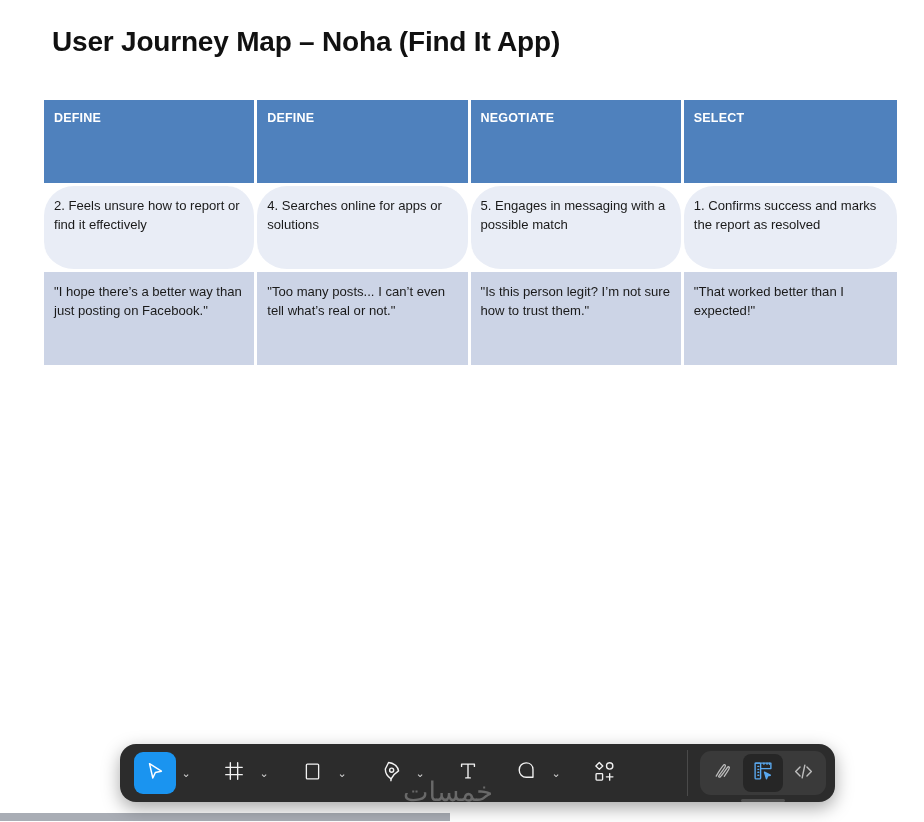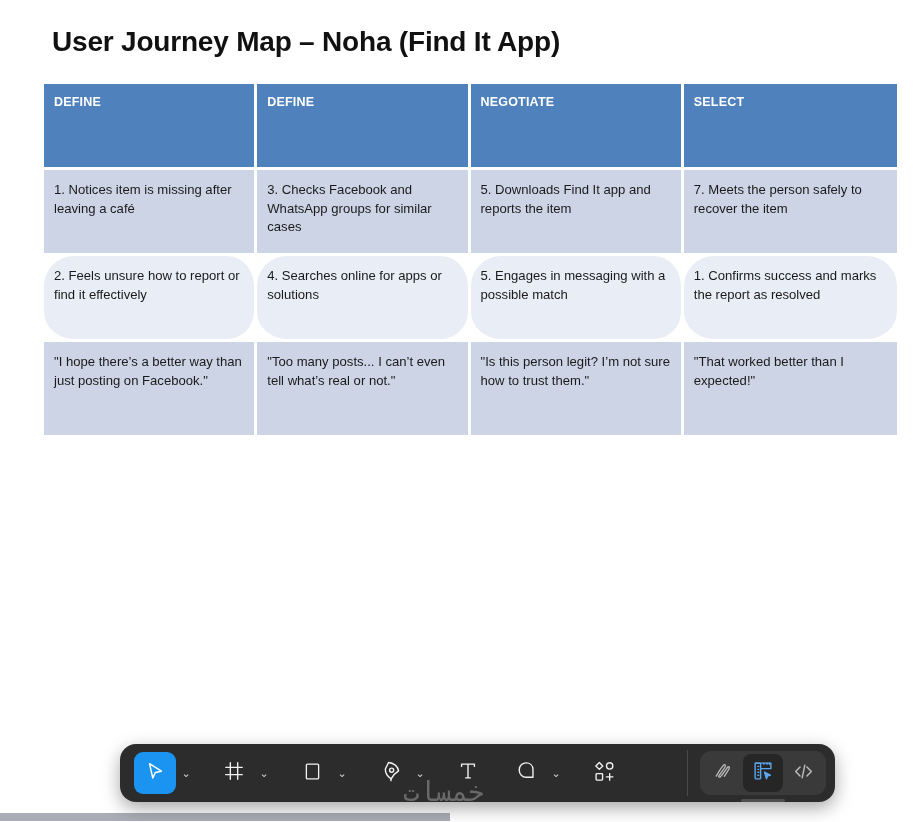--- a/index.html
+++ b/index.html
@@ -33,21 +33,21 @@
     font-weight: bold;
     color: #111111;
     letter-spacing: -0.2px;
     white-space: nowrap;
   }
 
   
   #journey-table {
     position: absolute;
     left: 44px;
-    top: 84px;
+    top: 100px;
     width: 853px;
     border-collapse: separate;
     border-spacing: 0;
     table-layout: fixed;
   }
   #journey-table col { width: 25%; }
 
   #journey-table th,
   #journey-table td {
     vertical-align: top;
@@ -170,21 +170,21 @@
   #watermark {
     position: absolute;
     left: 403px;
     top: 776px;
     font-size: 27px;
     color: #9b9b9b;
     opacity: .55;
     direction: rtl;
     z-index: 6;
     pointer-events: none;
-    font-family: Liberation Mono, monospace;
+    font-family: Liberation Sans, sans-serif;
     text-align: right;
   }
 
   
   #h-scrollbar {
     position: absolute;
     left: 0;
     top: 812px;
     width: 924px;
     height: 10px;
@@ -216,26 +216,20 @@
       </colgroup>
     <thead>
       <tr>
         <th>DEFINE</th>
         <th>DEFINE</th>
         <th>NEGOTIATE</th>
         <th>SELECT</th>
       </tr>
     </thead>
     <tbody>
-      <tr class="row-shade-a">
-        <td>1. Notices item is missing after leaving a café</td>
-        <td>3. Checks Facebook and WhatsApp groups for similar cases</td>
-        <td>5. Downloads Find It app and reports the item</td>
-        <td>7. Meets the person safely to recover the item</td>
-      </tr>
       <tr class="row-shade-b">
         <td>2. Feels unsure how to report or find it effectively</td>
         <td>4. Searches online for apps or solutions</td>
         <td>5. Engages in messaging with a possible match</td>
         <td>1. Confirms success and marks the report as resolved</td>
       </tr>
       <tr class="row-shade-c">
         <td>"I hope there’s a better way than just posting on Facebook."</td>
         <td>"Too many posts... I can’t even tell what’s real or not."</td>
         <td>"Is this person legit? I’m not sure how to trust them."</td>

